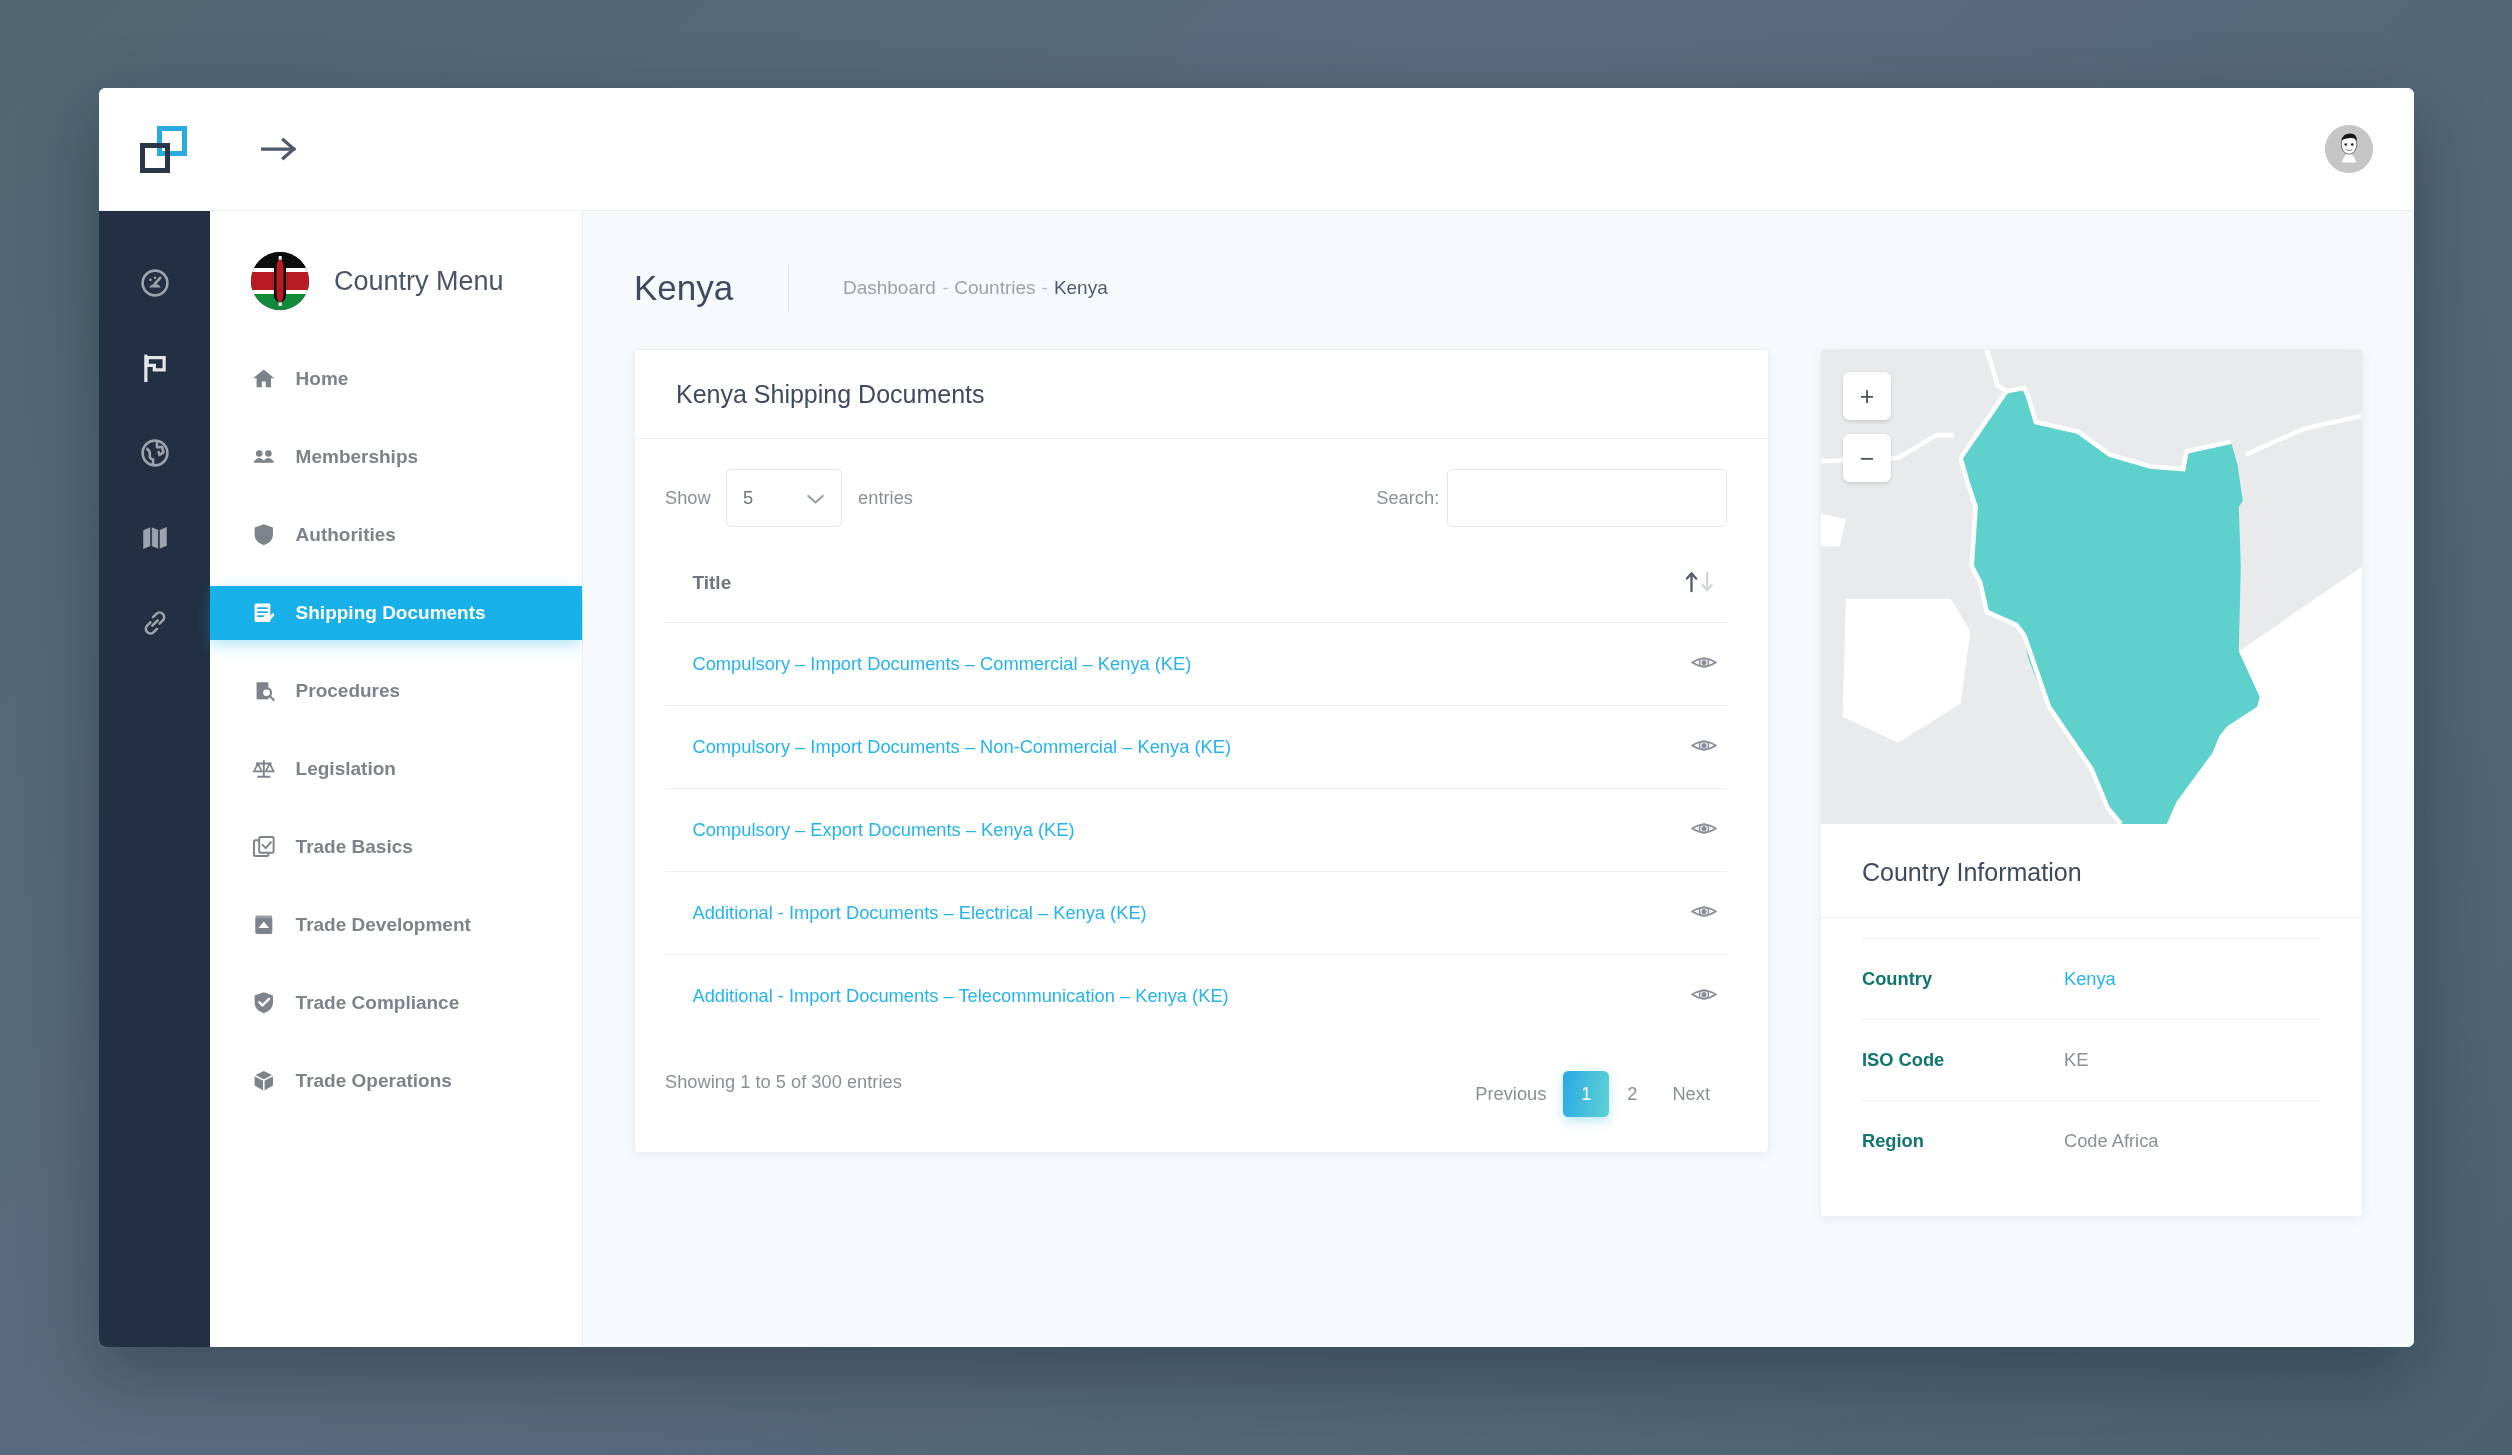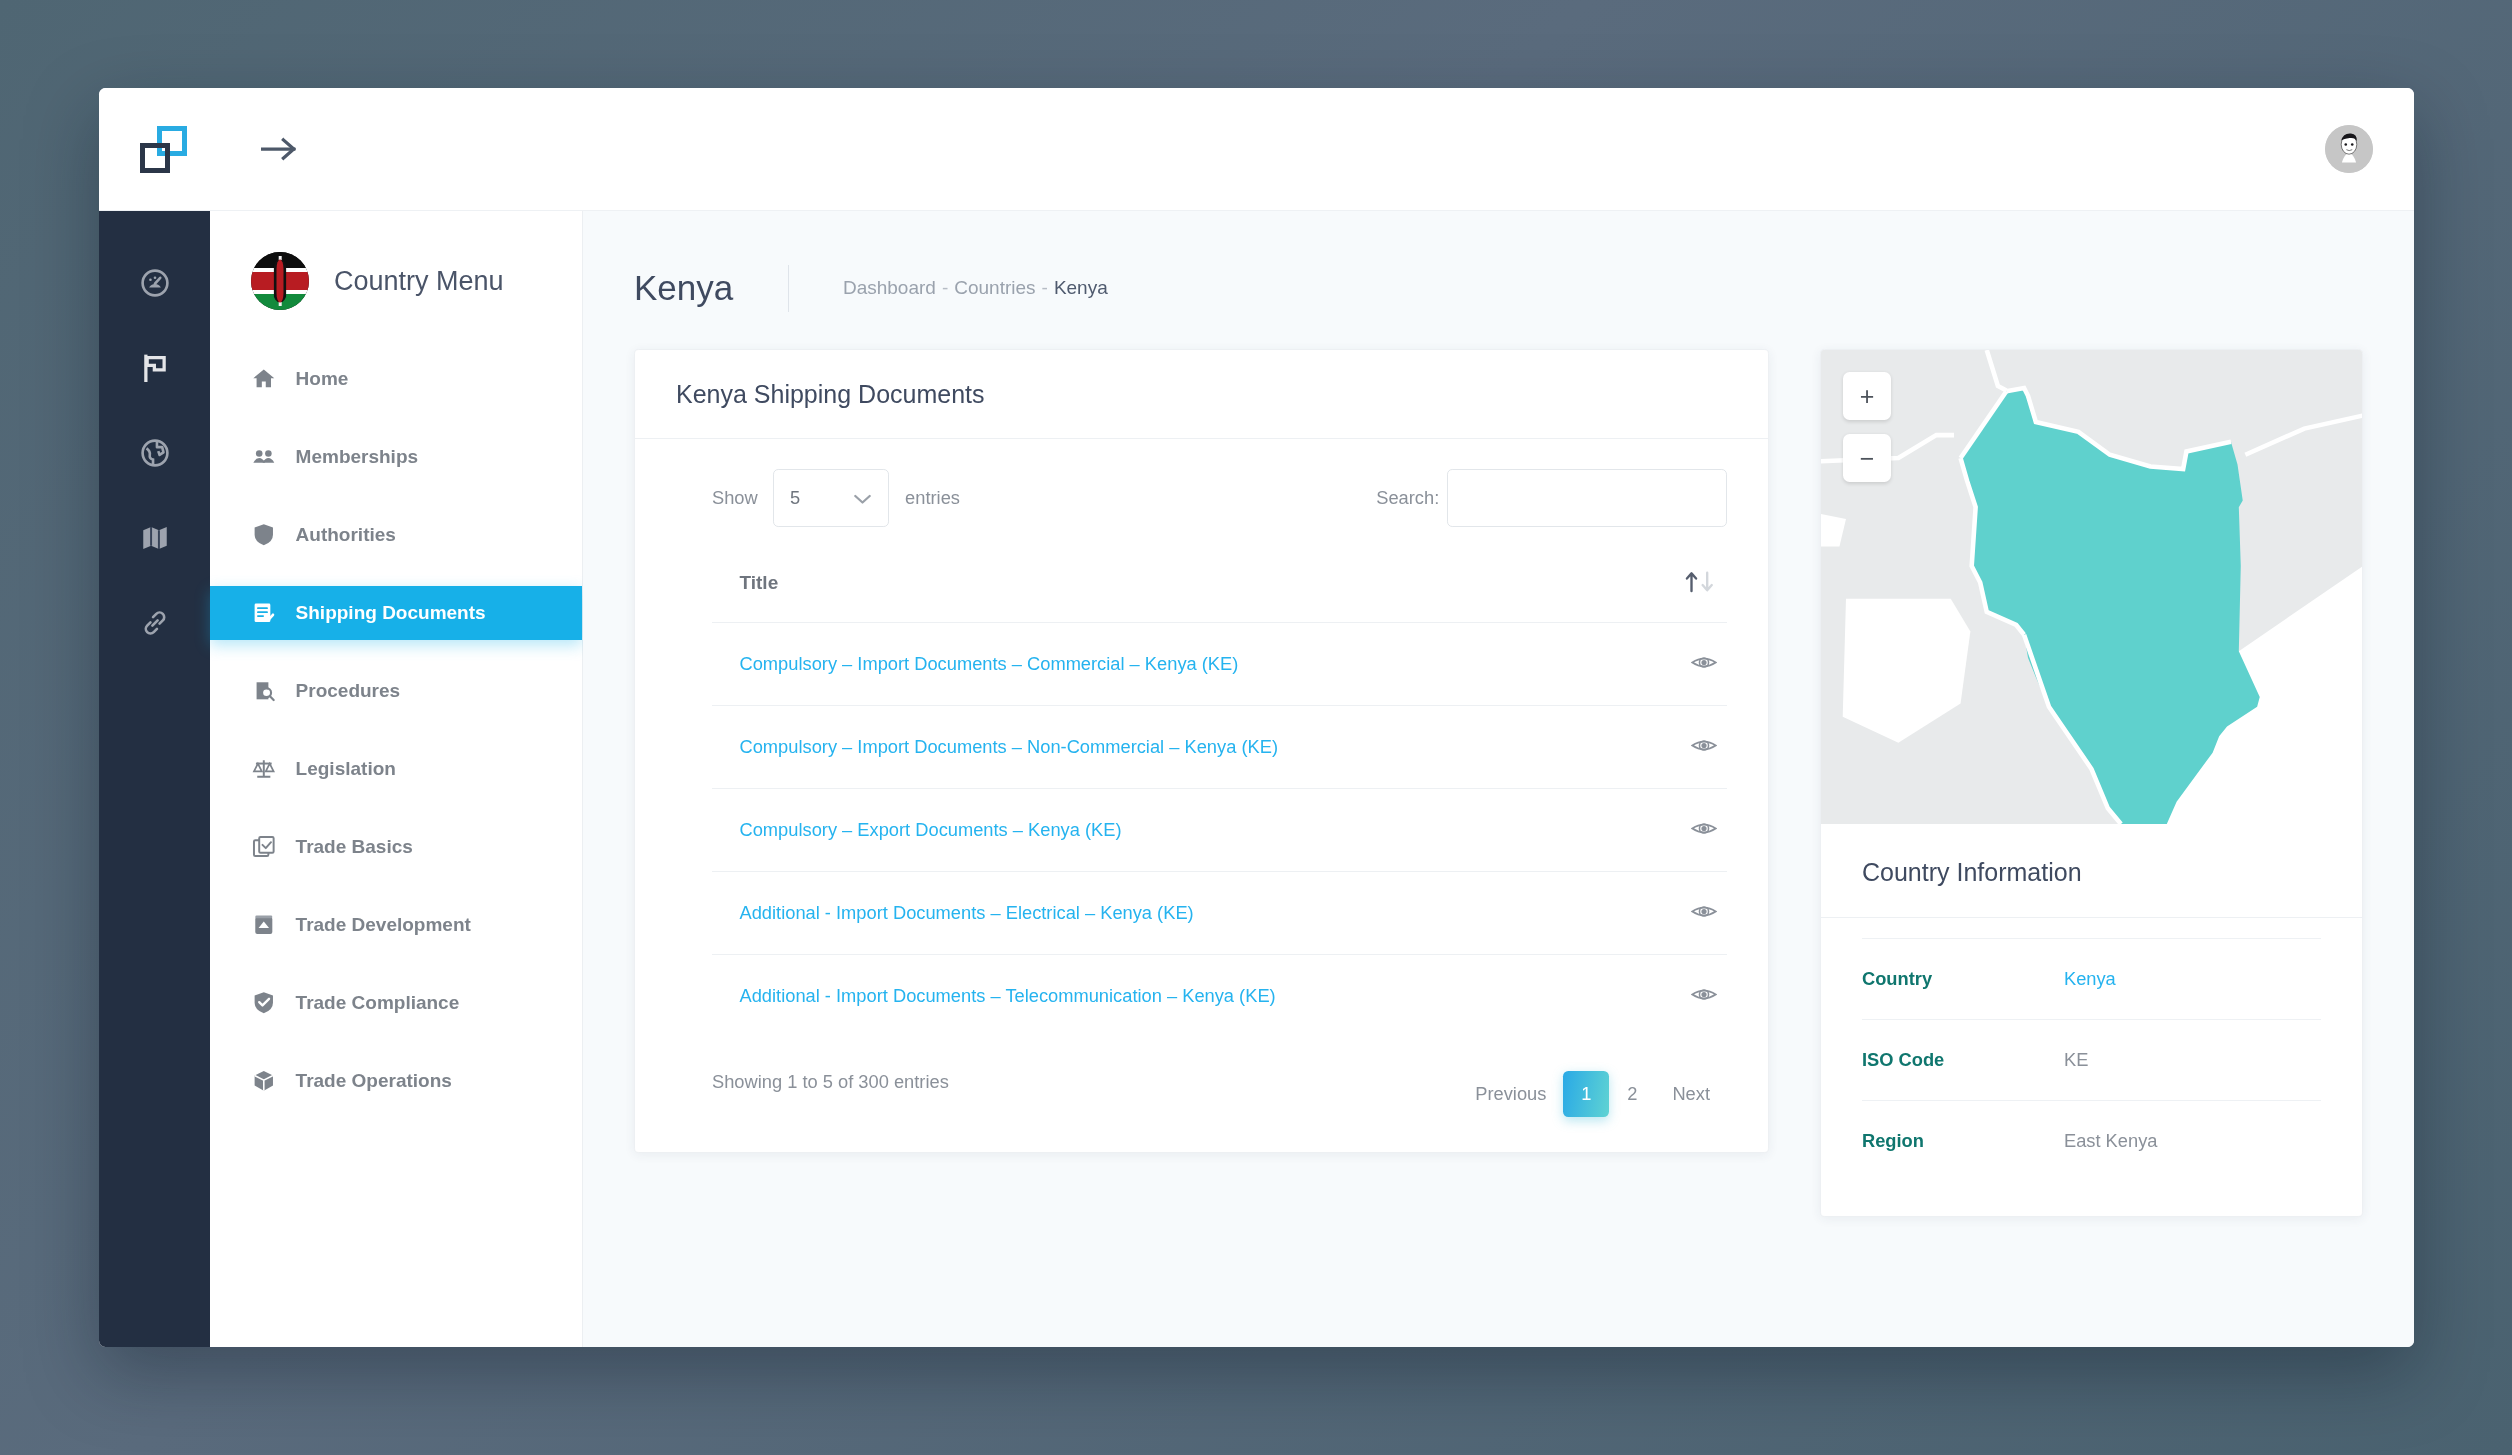--- a/index.html
+++ b/index.html
@@ -231,21 +231,21 @@
   }
   .card-head {
     padding: 30px 52px 29px 41px;
     border-bottom: 0.7px solid #edf0f3;
   }
   .card-title {
     font-size: 25px;
     color: #3f4a60;
     font-weight: 400;
   }
-  .card-body { padding: 30px 41px 0 41px; margin-left: 36px; }
+  .card-body { padding: 30px 41px 0 30px; }
 
   .table-controls {
     display: flex;
     align-items: center;
     justify-content: space-between;
     margin-bottom: 29px;
   }
   .show-entries {
     display: flex;
     align-items: center;
@@ -798,21 +798,21 @@
                 <tr>
                   <td class="ci-label">Country</td>
                   <td class="ci-value link">Kenya</td>
                 </tr>
                 <tr>
                   <td class="ci-label">ISO Code</td>
                   <td class="ci-value">KE</td>
                 </tr>
                 <tr>
                   <td class="ci-label">Region</td>
-                  <td class="ci-value">East Kenya</td>
+                  <td class="ci-value">Code Africa</td>
                 </tr>
               </tbody>
             </table>
           </div>
 
         </aside>
 
       </div>
     </main>
 

